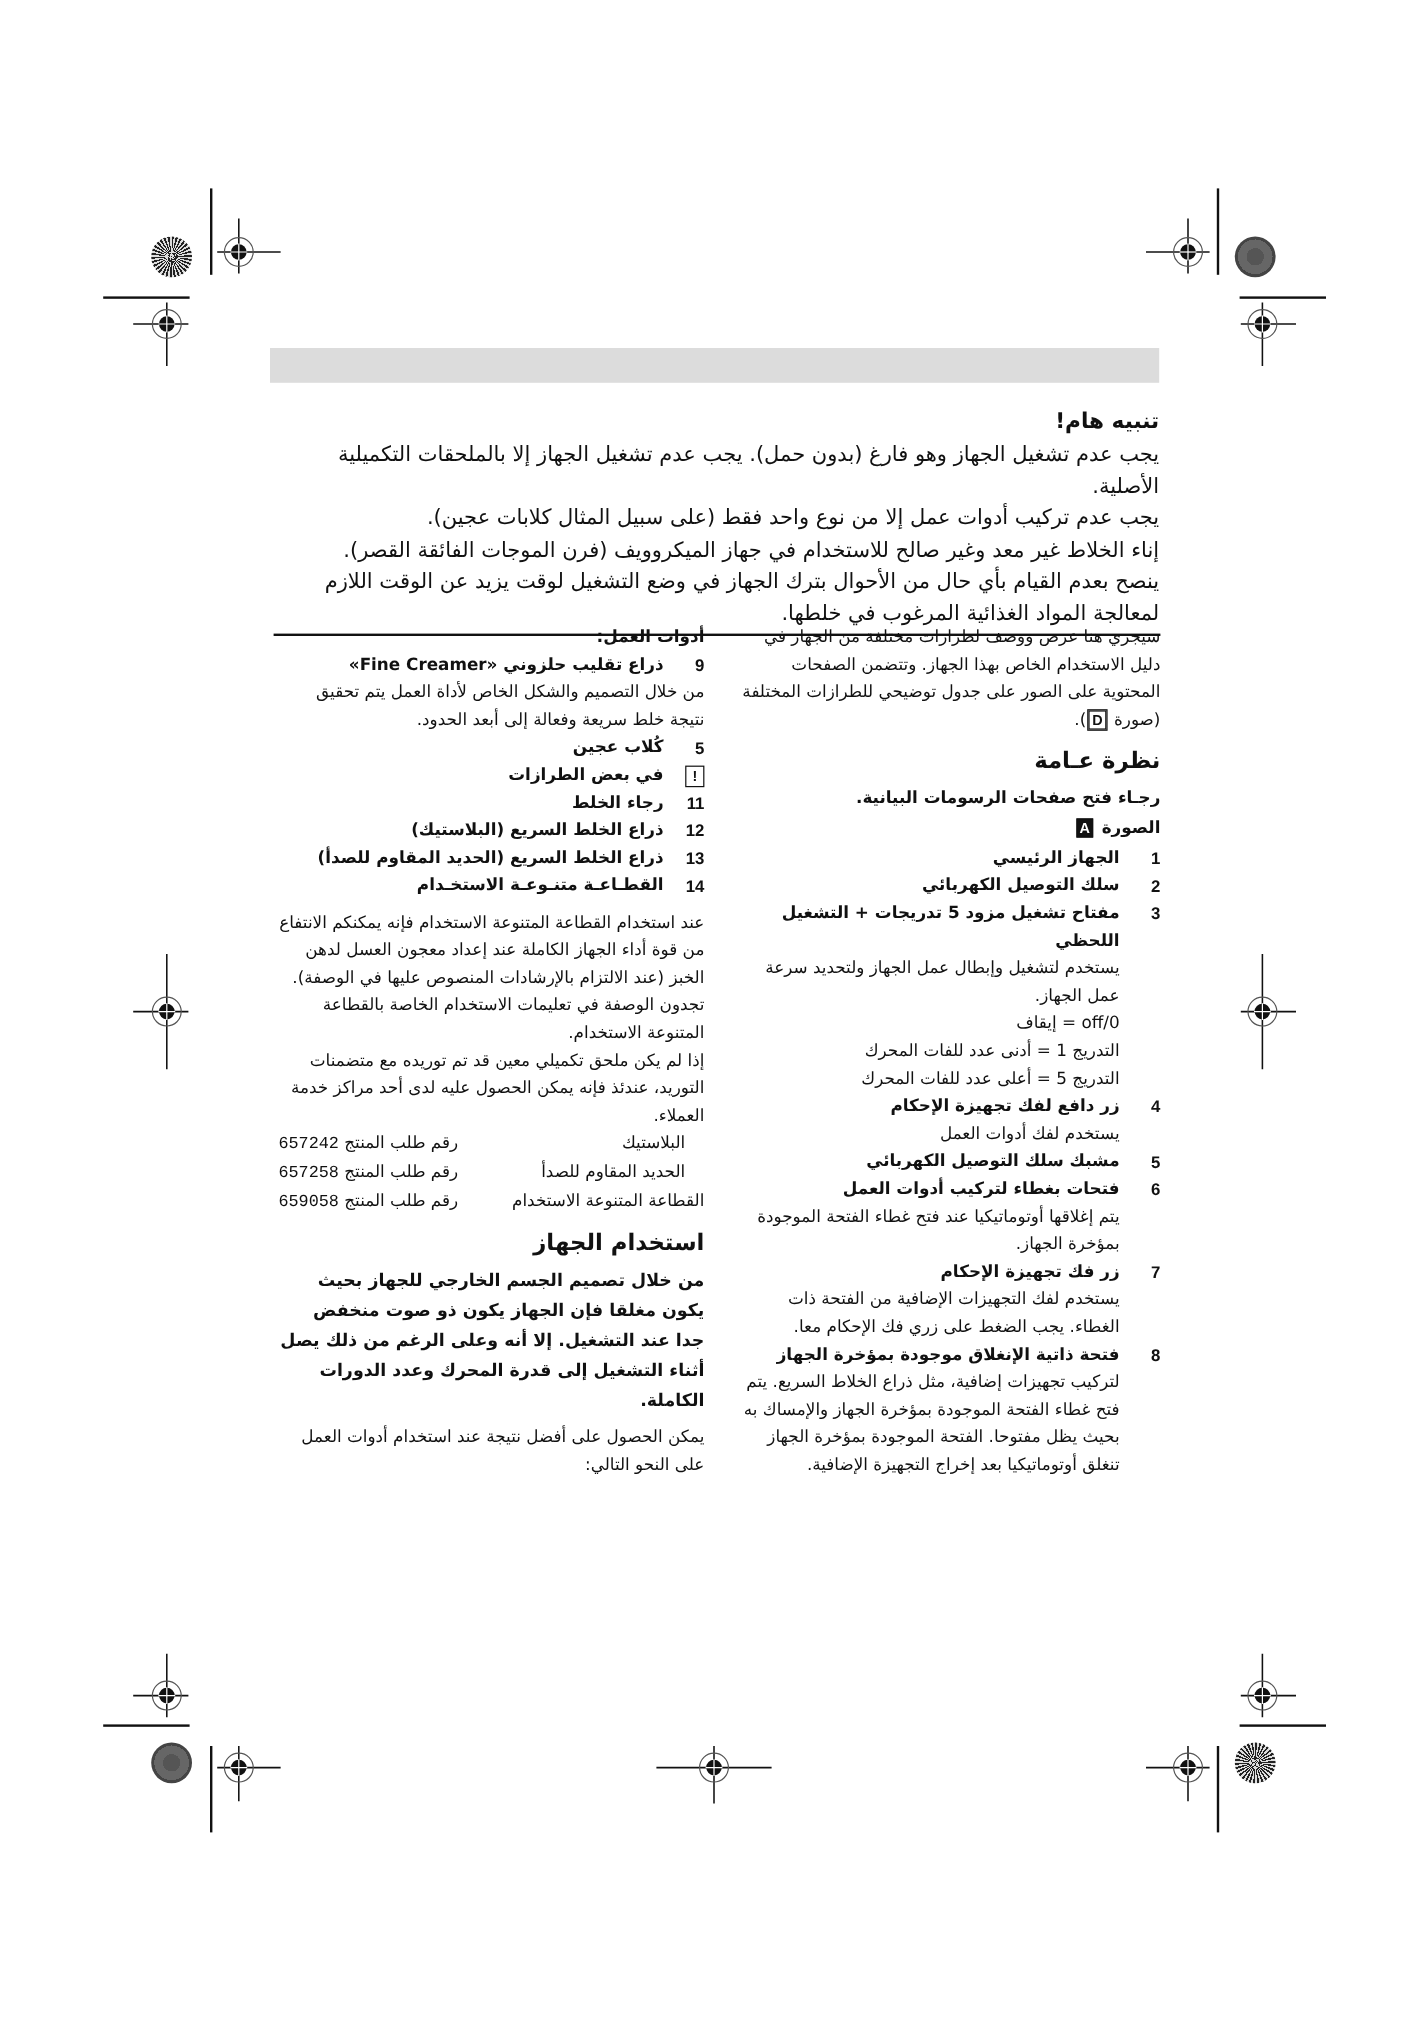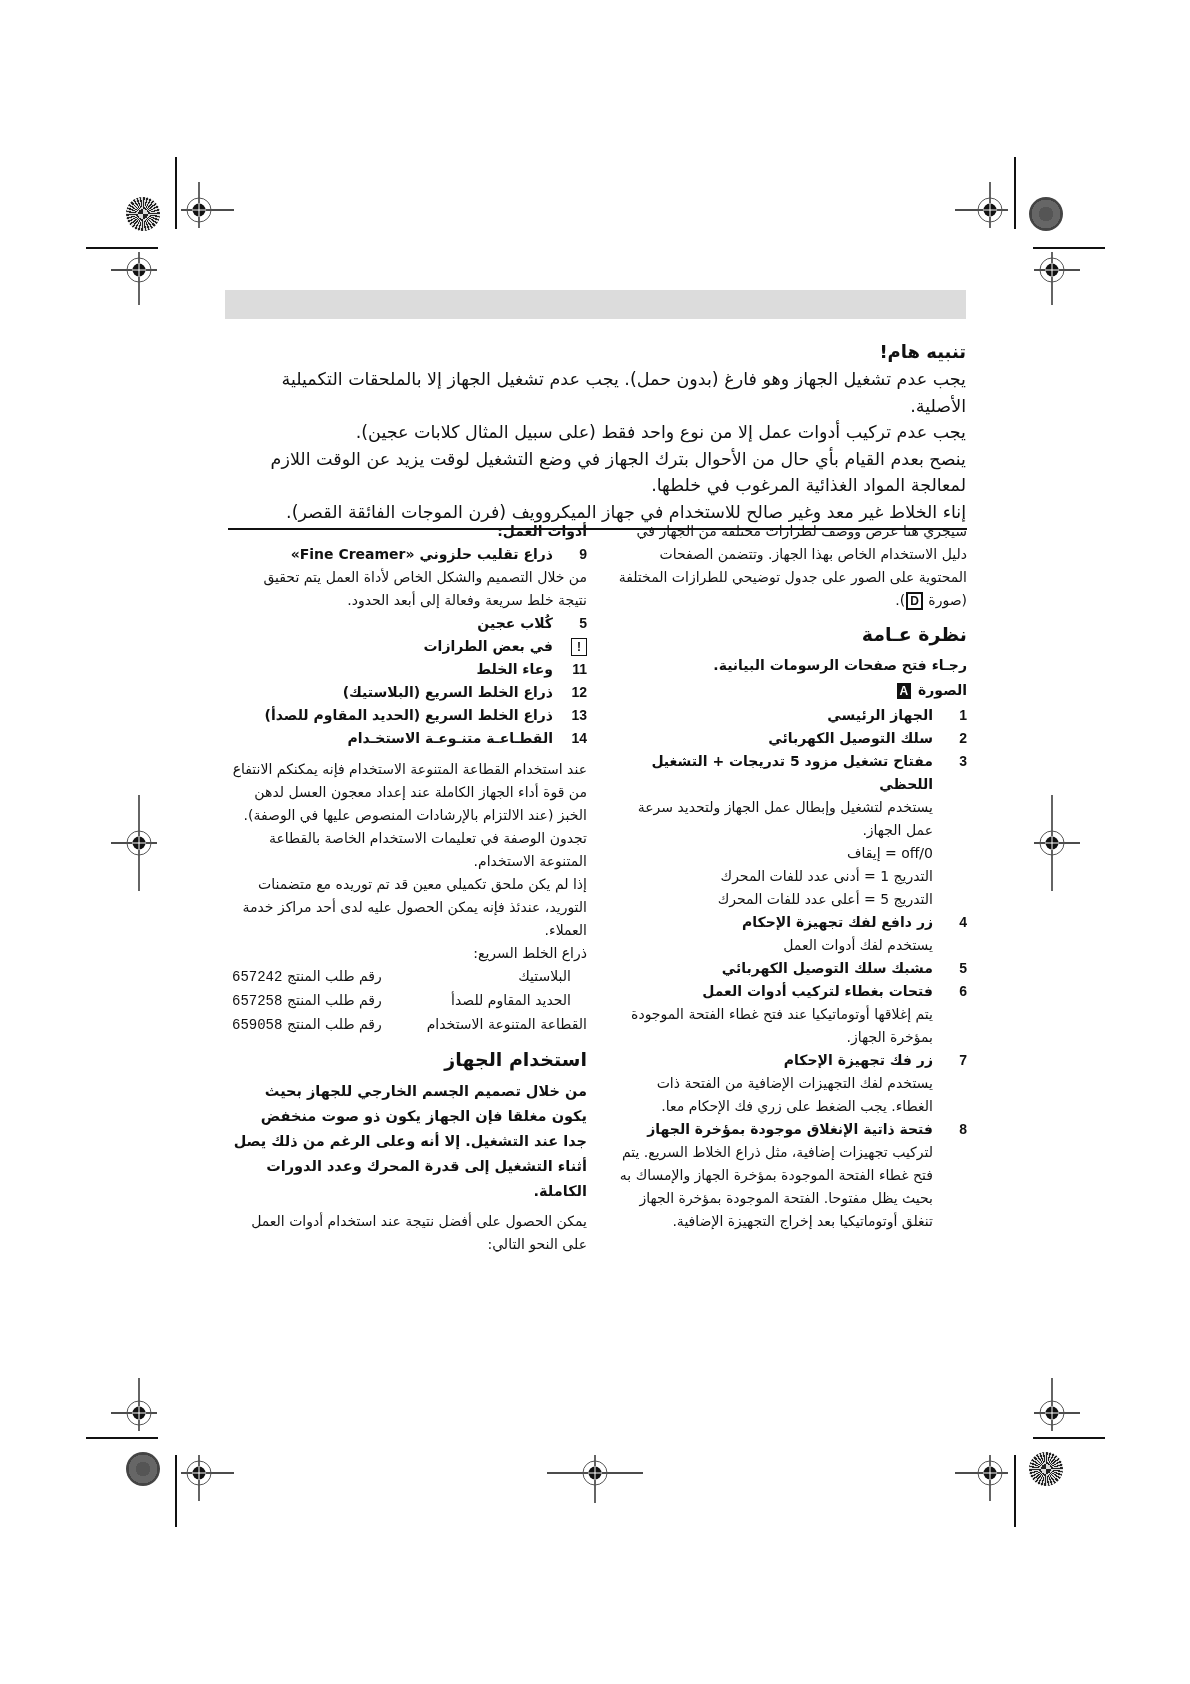--- a/index.html
+++ b/index.html
@@ -152,22 +152,22 @@
   <line x1="-7" y1="0" x2="7" y2="0" stroke="#fff" stroke-width="1"></line>
     <line x1="0" y1="-7" x2="0" y2="7" stroke="#fff" stroke-width="1"></line>
 </svg>
 
 <div class="header-bar"></div>
 
 <section class="warning rtl">
   <div class="title">تنبيه هام!</div>
   <p>يجب عدم تشغيل الجهاز وهو فارغ (بدون حمل). يجب عدم تشغيل الجهاز إلا بالملحقات التكميلية الأصلية.</p>
   <p>يجب عدم تركيب أدوات عمل إلا من نوع واحد فقط (على سبيل المثال كلابات عجين).</p>
+  <p>إناء الخلاط غير معد وغير صالح للاستخدام في جهاز الميكروويف (فرن الموجات الفائقة القصر).</p>
   <p>ينصح بعدم القيام بأي حال من الأحوال بترك الجهاز في وضع التشغيل لوقت يزيد عن الوقت اللازم لمعالجة المواد الغذائية المرغوب في خلطها.</p>
-  <p>إناء الخلاط غير معد وغير صالح للاستخدام في جهاز الميكروويف (فرن الموجات الفائقة القصر).</p>
 </section>
 
 <div class="divider"></div>
 
 <section class="col col-right rtl">
   <p>
     <span>سيجري هنا عرض ووصف لطرازات مختلفة من الجهاز في دليل الاستخدام الخاص بهذا الجهاز. وتتضمن الصفحات المحتوية على الصور على جدول توضيحي للطرازات المختلفة</span>
     <span>(صورة</span>
     <span class="fig-badge outline">D</span><span>).</span>
   </p>
@@ -237,39 +237,38 @@
   <div class="item">
     <span class="num">5</span>
     <span class="lbl">كُلاب عجين</span>
   </div>
   <div class="item">
     <span class="num"><span class="warn-box">!</span></span>
     <span class="lbl">في بعض الطرازات</span>
   </div>
   <div class="item">
     <span class="num">11</span>
-    <span class="lbl">وعاء الخلط</span>
+    <span class="lbl">رجاء الخلط</span>
   </div>
   <div class="item">
     <span class="num">12</span>
     <span class="lbl">ذراع الخلط السريع (البلاستيك)</span>
   </div>
   <div class="item">
     <span class="num">13</span>
     <span class="lbl">ذراع الخلط السريع (الحديد المقاوم للصدأ)</span>
   </div>
   <div class="item">
     <span class="num">14</span>
     <span class="lbl">القطـاعـة متنـوعـة الاستخـدام</span>
   </div>
 
   <p style="margin-top:8px;">عند استخدام القطاعة المتنوعة الاستخدام فإنه يمكنكم الانتفاع من قوة أداء الجهاز الكاملة عند إعداد معجون العسل لدهن الخبز (عند الالتزام بالإرشادات المنصوص عليها في الوصفة).</p>
   <p>تجدون الوصفة في تعليمات الاستخدام الخاصة بالقطاعة المتنوعة الاستخدام.</p>
   <p>إذا لم يكن ملحق تكميلي معين قد تم توريده مع متضمنات التوريد، عندئذ فإنه يمكن الحصول عليه لدى أحد مراكز خدمة العملاء.</p>
-  <p>ذراع الخلط السريع:</p>
 
   <div class="order-row">
     <span class="name" style="padding-right:16px;">البلاستيك</span>
     <span class="ord"><span>رقم طلب المنتج</span> <span class="ltr-num">657242</span></span>
   </div>
   <div class="order-row">
     <span class="name" style="padding-right:16px;">الحديد المقاوم للصدأ</span>
     <span class="ord"><span>رقم طلب المنتج</span> <span class="ltr-num">657258</span></span>
   </div>
   <div class="order-row">

